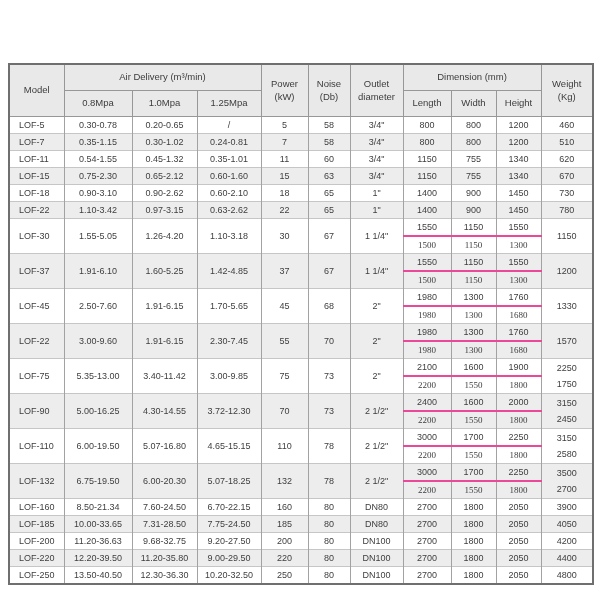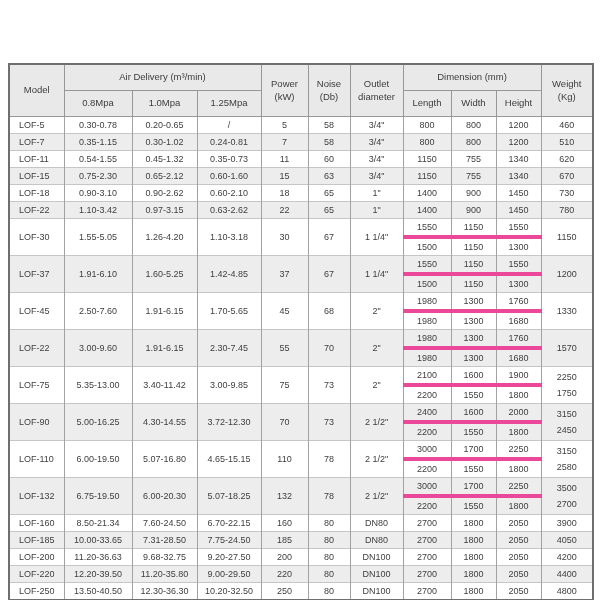--- a/index.html
+++ b/index.html
@@ -45,21 +45,21 @@
     vertical-align: middle;
     border-left: 1px solid #a2a2a2;
     border-right: 1px solid #a2a2a2;
     height: 16px;
     padding: 0;
     background: #ffffff;
     line-height: 1;
   }
   table.spec tr.stripe td { background: #ededed; }
   table.spec tr.block-start td { border-top: 1px solid #c6c6c6; }
-  table.spec td.subline { border-top: 4px solid #ec4899; }
+  table.spec td.subline { border-top: 2px solid #ec4899; font-family: Liberation Serif, serif; }
   table.spec td.model {
     text-align: left;
     padding-left: 9px;
   }
   .wline {
     height: 16px;
     line-height: 16px;
   }
 </style>
 </head>
@@ -131,21 +131,21 @@
           <td>800</td>
           <td>1200</td>
           <td>
             <div>510</div>
           </td>
         </tr>
         <tr class="block-start">
           <td class="model">LOF-11</td>
           <td>0.54-1.55</td>
           <td>0.45-1.32</td>
-          <td>0.35-0.73</td>
+          <td>0.35-1.01</td>
           <td>11</td>
           <td>60</td>
           <td>3/4"</td>
           <td>1150</td>
           <td>755</td>
           <td>1340</td>
           <td>
             <div>620</div>
           </td>
         </tr>

